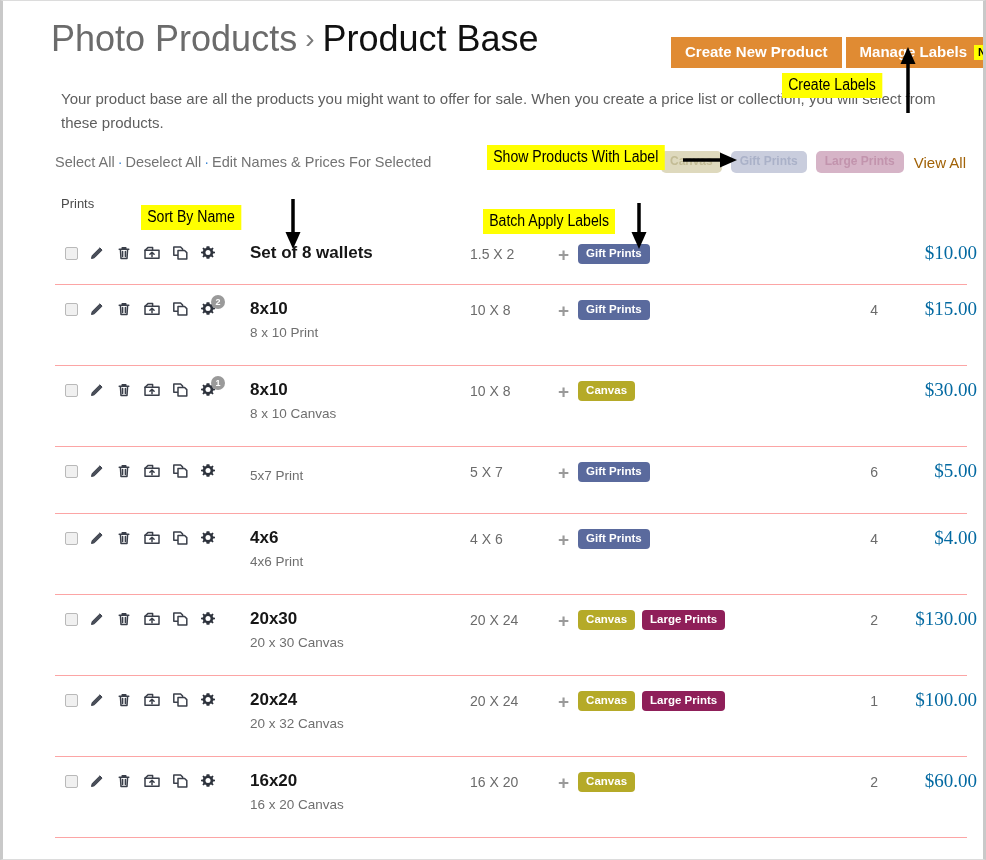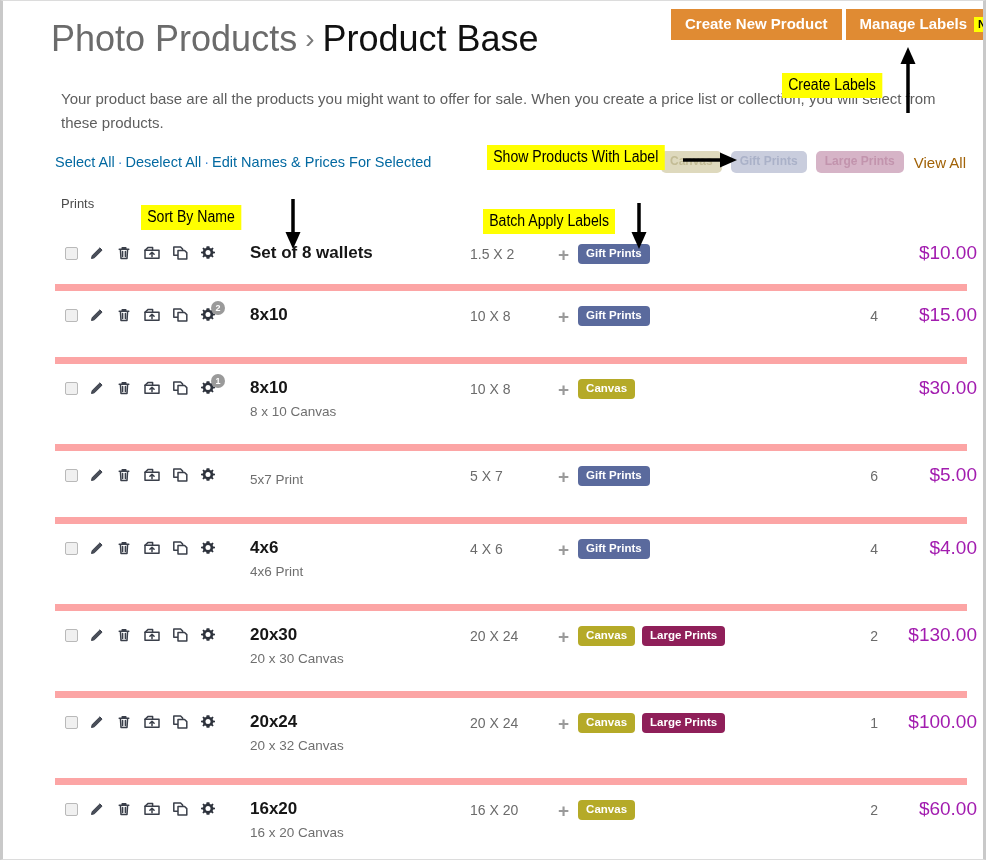--- a/index.html
+++ b/index.html
@@ -46,20 +46,21 @@
     font-weight: 700;
     padding: 7px 14px 8px 14px;
     line-height: 16px;
     border: none;
     cursor: pointer;
     white-space: nowrap;
     font-family: "Liberation Sans", sans-serif;
     display: flex;
     align-items: center;
     gap: 7px;
+    margin-top: 28px;
   }
   .badge-new {
     background: #ffff00;
     color: #000;
     font-size: 11px;
     font-weight: 700;
     padding: 2px 4px;
     line-height: 11px;
     letter-spacing: .2px;
   }
@@ -88,21 +89,21 @@
 
   .action-links {
     position: absolute;
     left: 52px;
     top: 153px;
     font-size: 14.5px;
     color: #3b87d6;
     white-space: nowrap;
   }
   .action-links a {
-    color: #0369a1;
+    color: #737373;
     text-decoration: none;
     cursor: pointer;
   }
   .action-links .dot { color: #3b87d6; margin: 0 3px; }
 
   
   .label-filters {
     position: absolute;
     right: 17px;
     top: 150px;
@@ -182,21 +183,21 @@
     font-size: 11.5px;
     color: #3b87d6;
     margin-left: 5px;
     text-decoration: none;
     cursor: pointer;
   }
 
   .row {
     display: flex;
     align-items: flex-start;
-    border-bottom: 7px solid #fca5a5;
+    border-bottom: 1px solid #fca5a5;
     padding-top: 14px;
     padding-bottom: 13px;
     min-height: 28px;
   }
   .row.tall { padding-bottom: 24px; }
 
   .icons-cell {
     display: flex;
     align-items: center;
     gap: 11px;
@@ -273,22 +274,23 @@
   .chip.giftprints  { background: #5a6a9d; }
   .chip.largeprints { background: #8f1f59; }
 
   .psold {
     font-size: 14px;
     color: #6b6b6b;
     padding-top: 3px;
   }
   .pprice {
     font-size: 19px;
-    color: #a21caf;
+    color: #0369a1;
     line-height: 20px;
+    font-family: Liberation Serif, serif;
   }
 
   
   .anno {
     position: absolute;
     background: #ffff00;
     color: #000000;
     font-size: 16px;
     line-height: 20px;
     padding: 2px 7px 3px 7px;
@@ -414,20 +416,21 @@
               <span class="ic">
                 <svg width="16" height="16" viewBox="0 0 16 16">
                   <path d="M8 1.2 L9.4 1.2 L9.8 3 L11.1 3.6 L12.6 2.6 L13.6 3.6 L12.6 5.1 L13.2 6.4 L15 6.8 L15 8.2 L13.2 8.6 L12.6 9.9 L13.6 11.4 L12.6 12.4 L11.1 11.4 L9.8 12 L9.4 13.8 L8 13.8 L6.6 13.8 L6.2 12 L4.9 11.4 L3.4 12.4 L2.4 11.4 L3.4 9.9 L2.8 8.6 L1 8.2 L1 6.8 L2.8 6.4 L3.4 5.1 L2.4 3.6 L3.4 2.6 L4.9 3.6 L6.2 3 L6.6 1.2 Z" fill="#2e333d"></path>
                   <circle cx="8" cy="7.5" r="2.5" fill="#ffffff"></circle>
                 </svg>
                 <span class="gear-badge">2</span>
               </span>
             </div>
             <div class="c-name">
               <div class="pname">8x10</div>
+              <div class="pdesc">8 x 10 Print</div>
             </div>
             <div class="c-size psize">10 X 8</div>
             <div class="c-lbls plabels">
               <span class="plus">+</span>
               <span class="chip giftprints">Gift Prints</span>
             </div>
             <div class="c-sold psold">4</div>
             <div class="c-price pprice">$15.00</div>
           </div>
           <div class="row tall">

